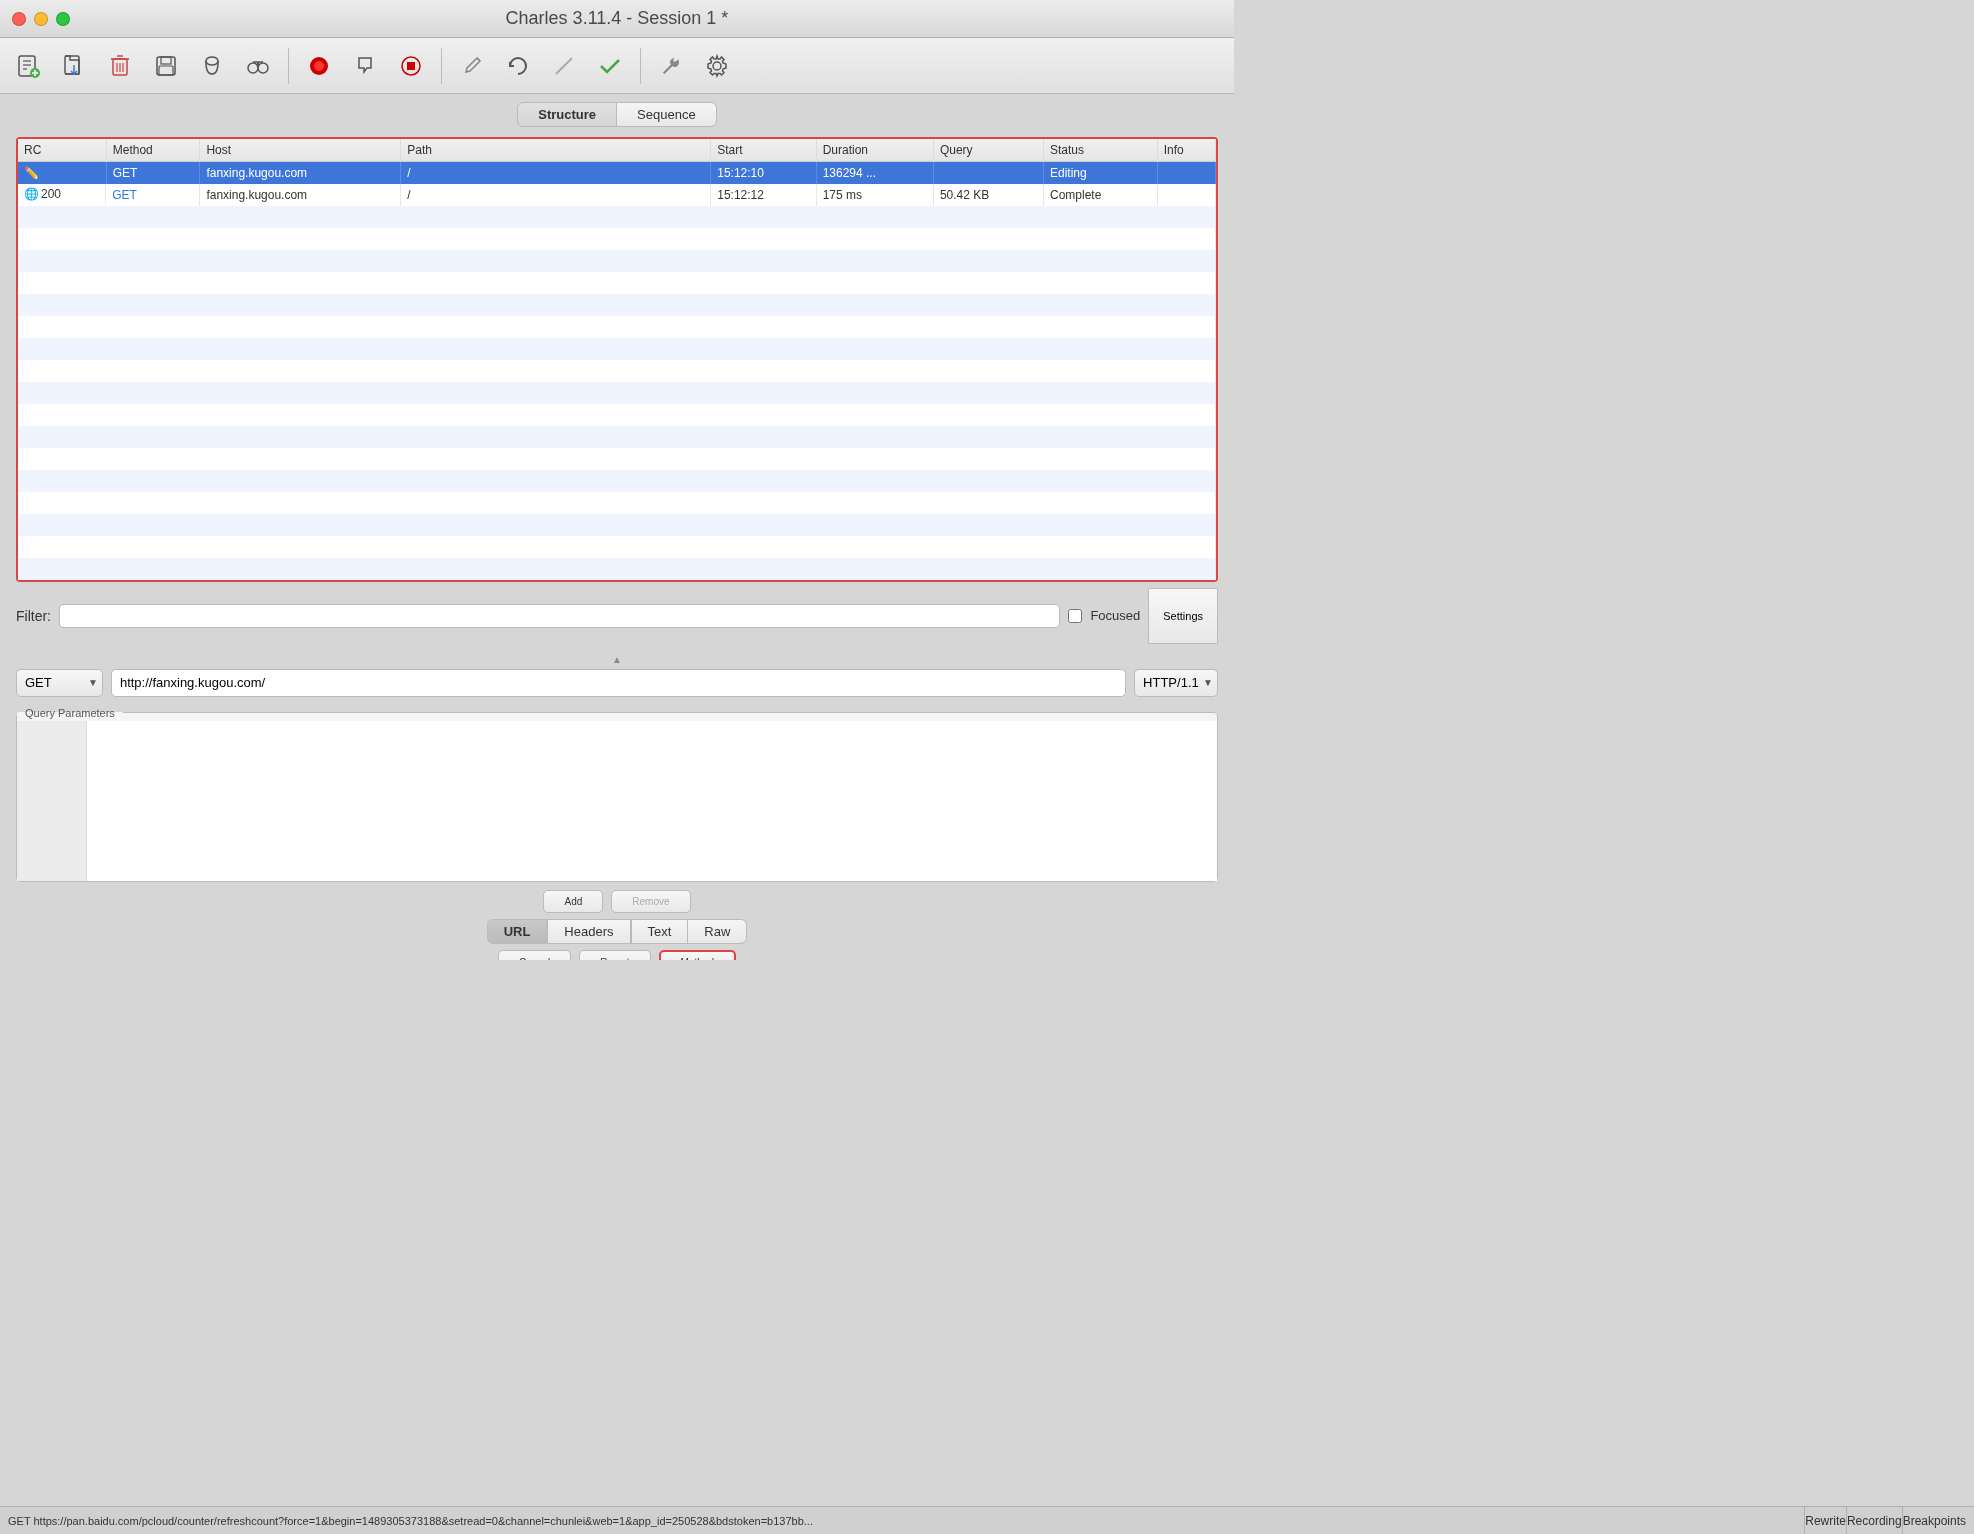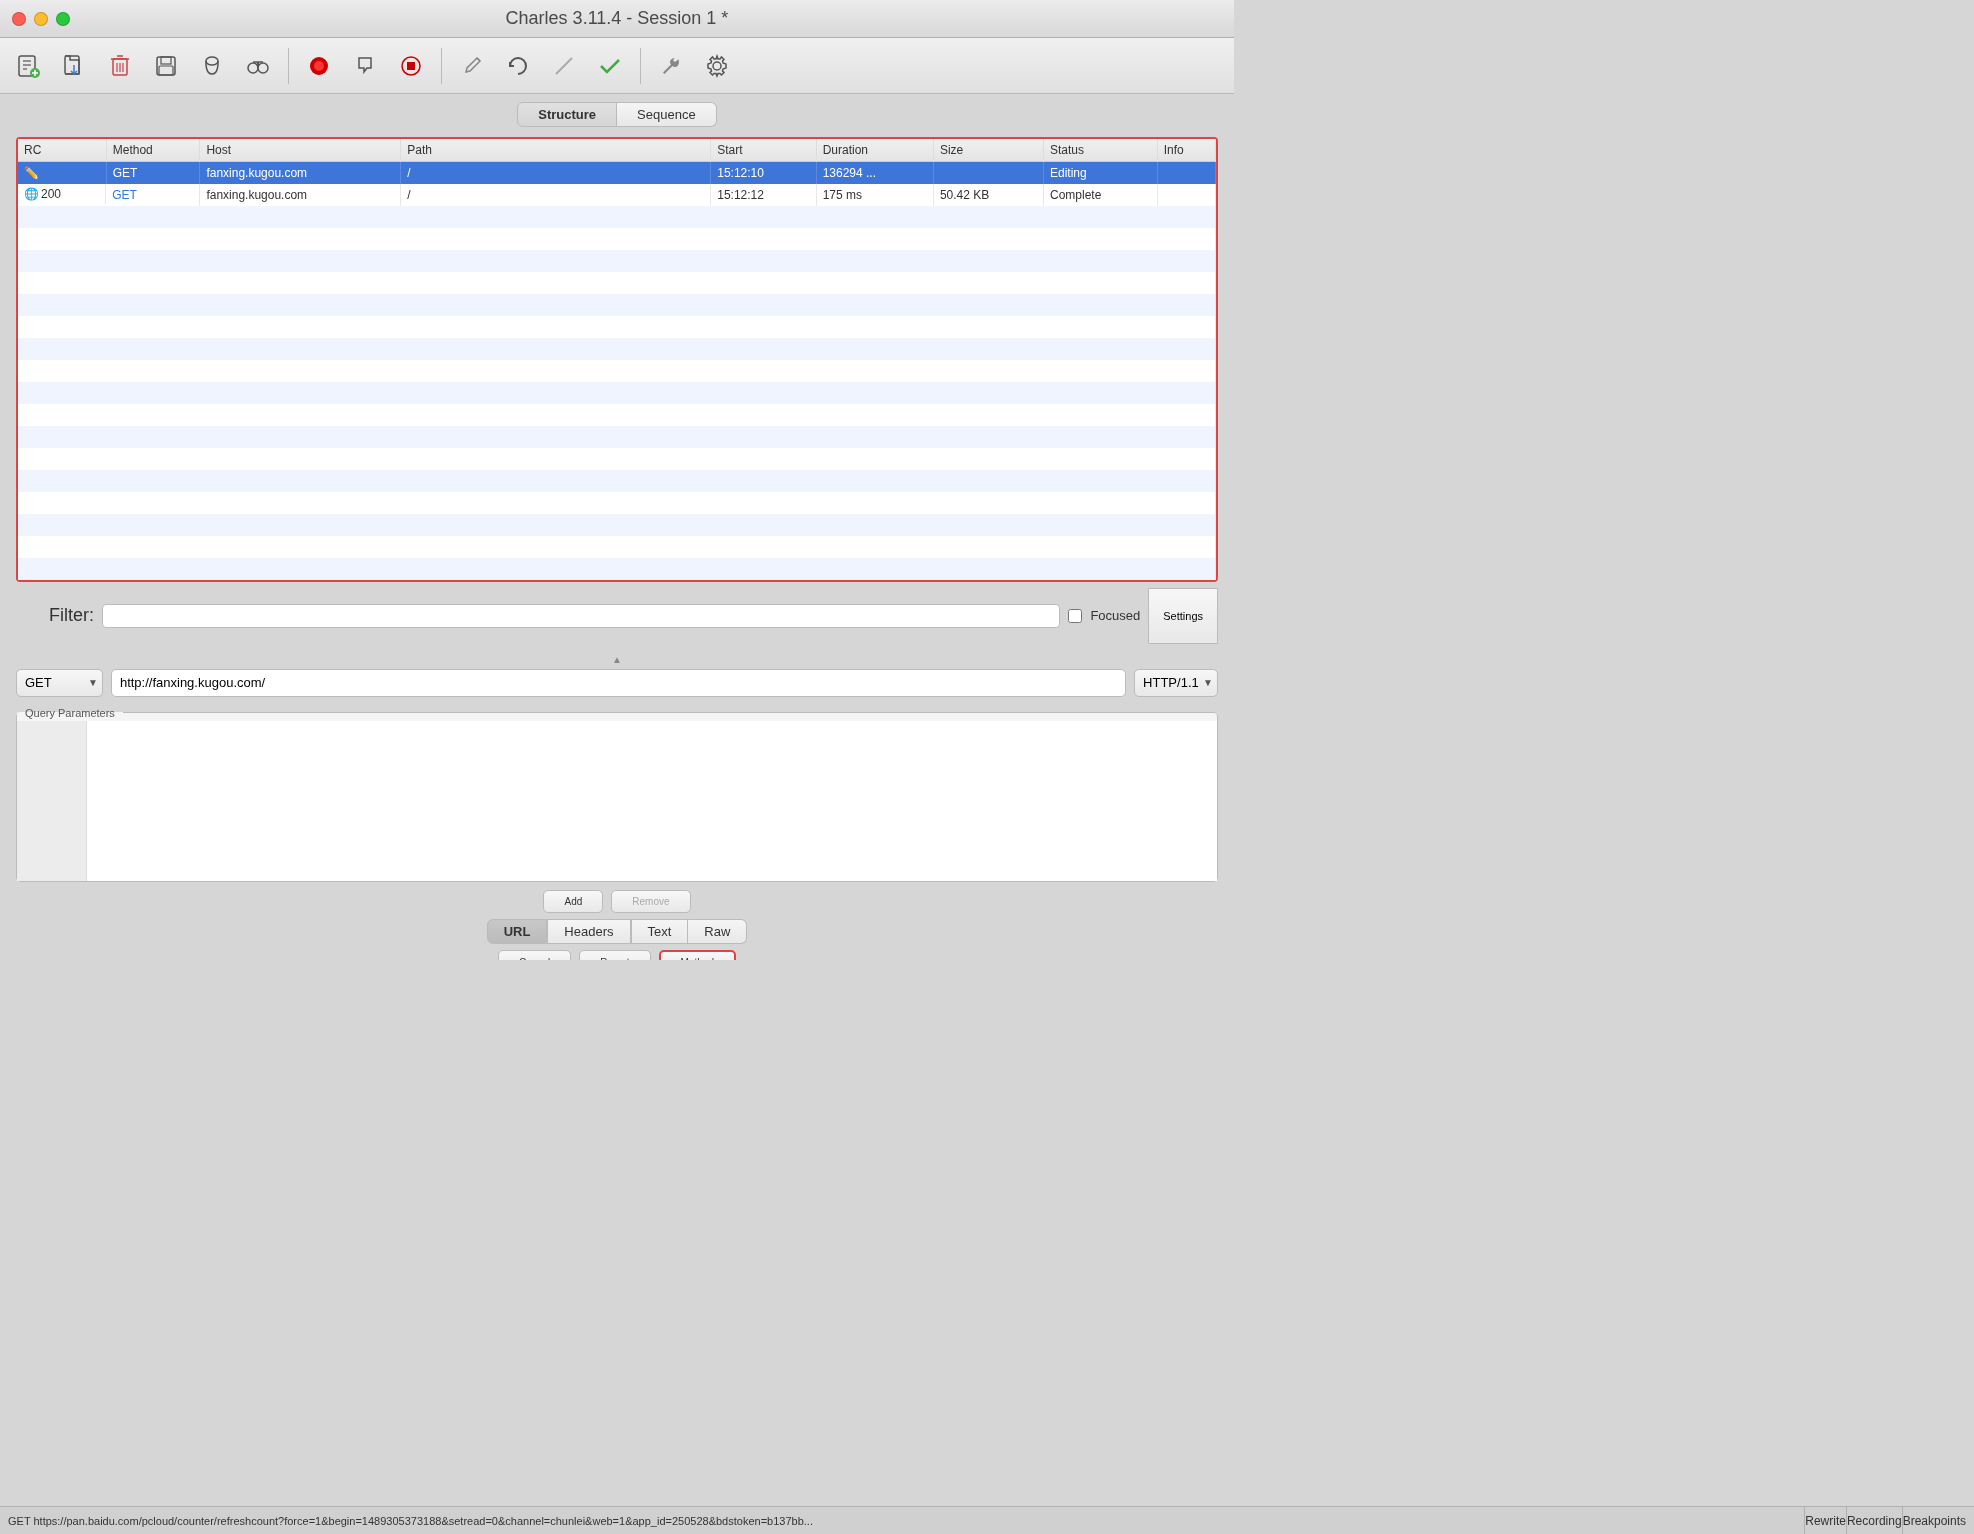--- a/index.html
+++ b/index.html
@@ -145,21 +145,21 @@
     .sessions-table tbody tr.selected td { border-right-color: #5a8be0; }
 
     
     .filter-bar {
       display: flex;
       align-items: center;
       padding: 6px 16px;
       gap: 8px;
       background: #d6d6d6;
     }
-    .filter-label { font-size: 18px; color: #333; margin-left: 33px; }
+    .filter-label { font-size: 14px; color: #333; }
     .filter-input {
       flex: 1;
       height: 24px;
       border: 1px solid #bbb;
       border-radius: 4px;
       padding: 0 6px;
       font-size: 12px;
       background: #fff;
       outline: none;
     }
@@ -501,21 +501,21 @@
   <div class="sessions-table-wrapper">
     <table class="sessions-table">
       <thead>
         <tr>
           <th>RC</th>
           <th>Method</th>
           <th>Host</th>
           <th style="width:310px">Path</th>
           <th>Start</th>
           <th>Duration</th>
-          <th>Size</th>
+          <th>Query</th>
           <th>Status</th>
           <th>Info</th>
         </tr>
       </thead>
       <tbody>
 
         <tr class="selected">
           <td>
             <span style="color:#e8a000;">✏️</span>
           </td>

